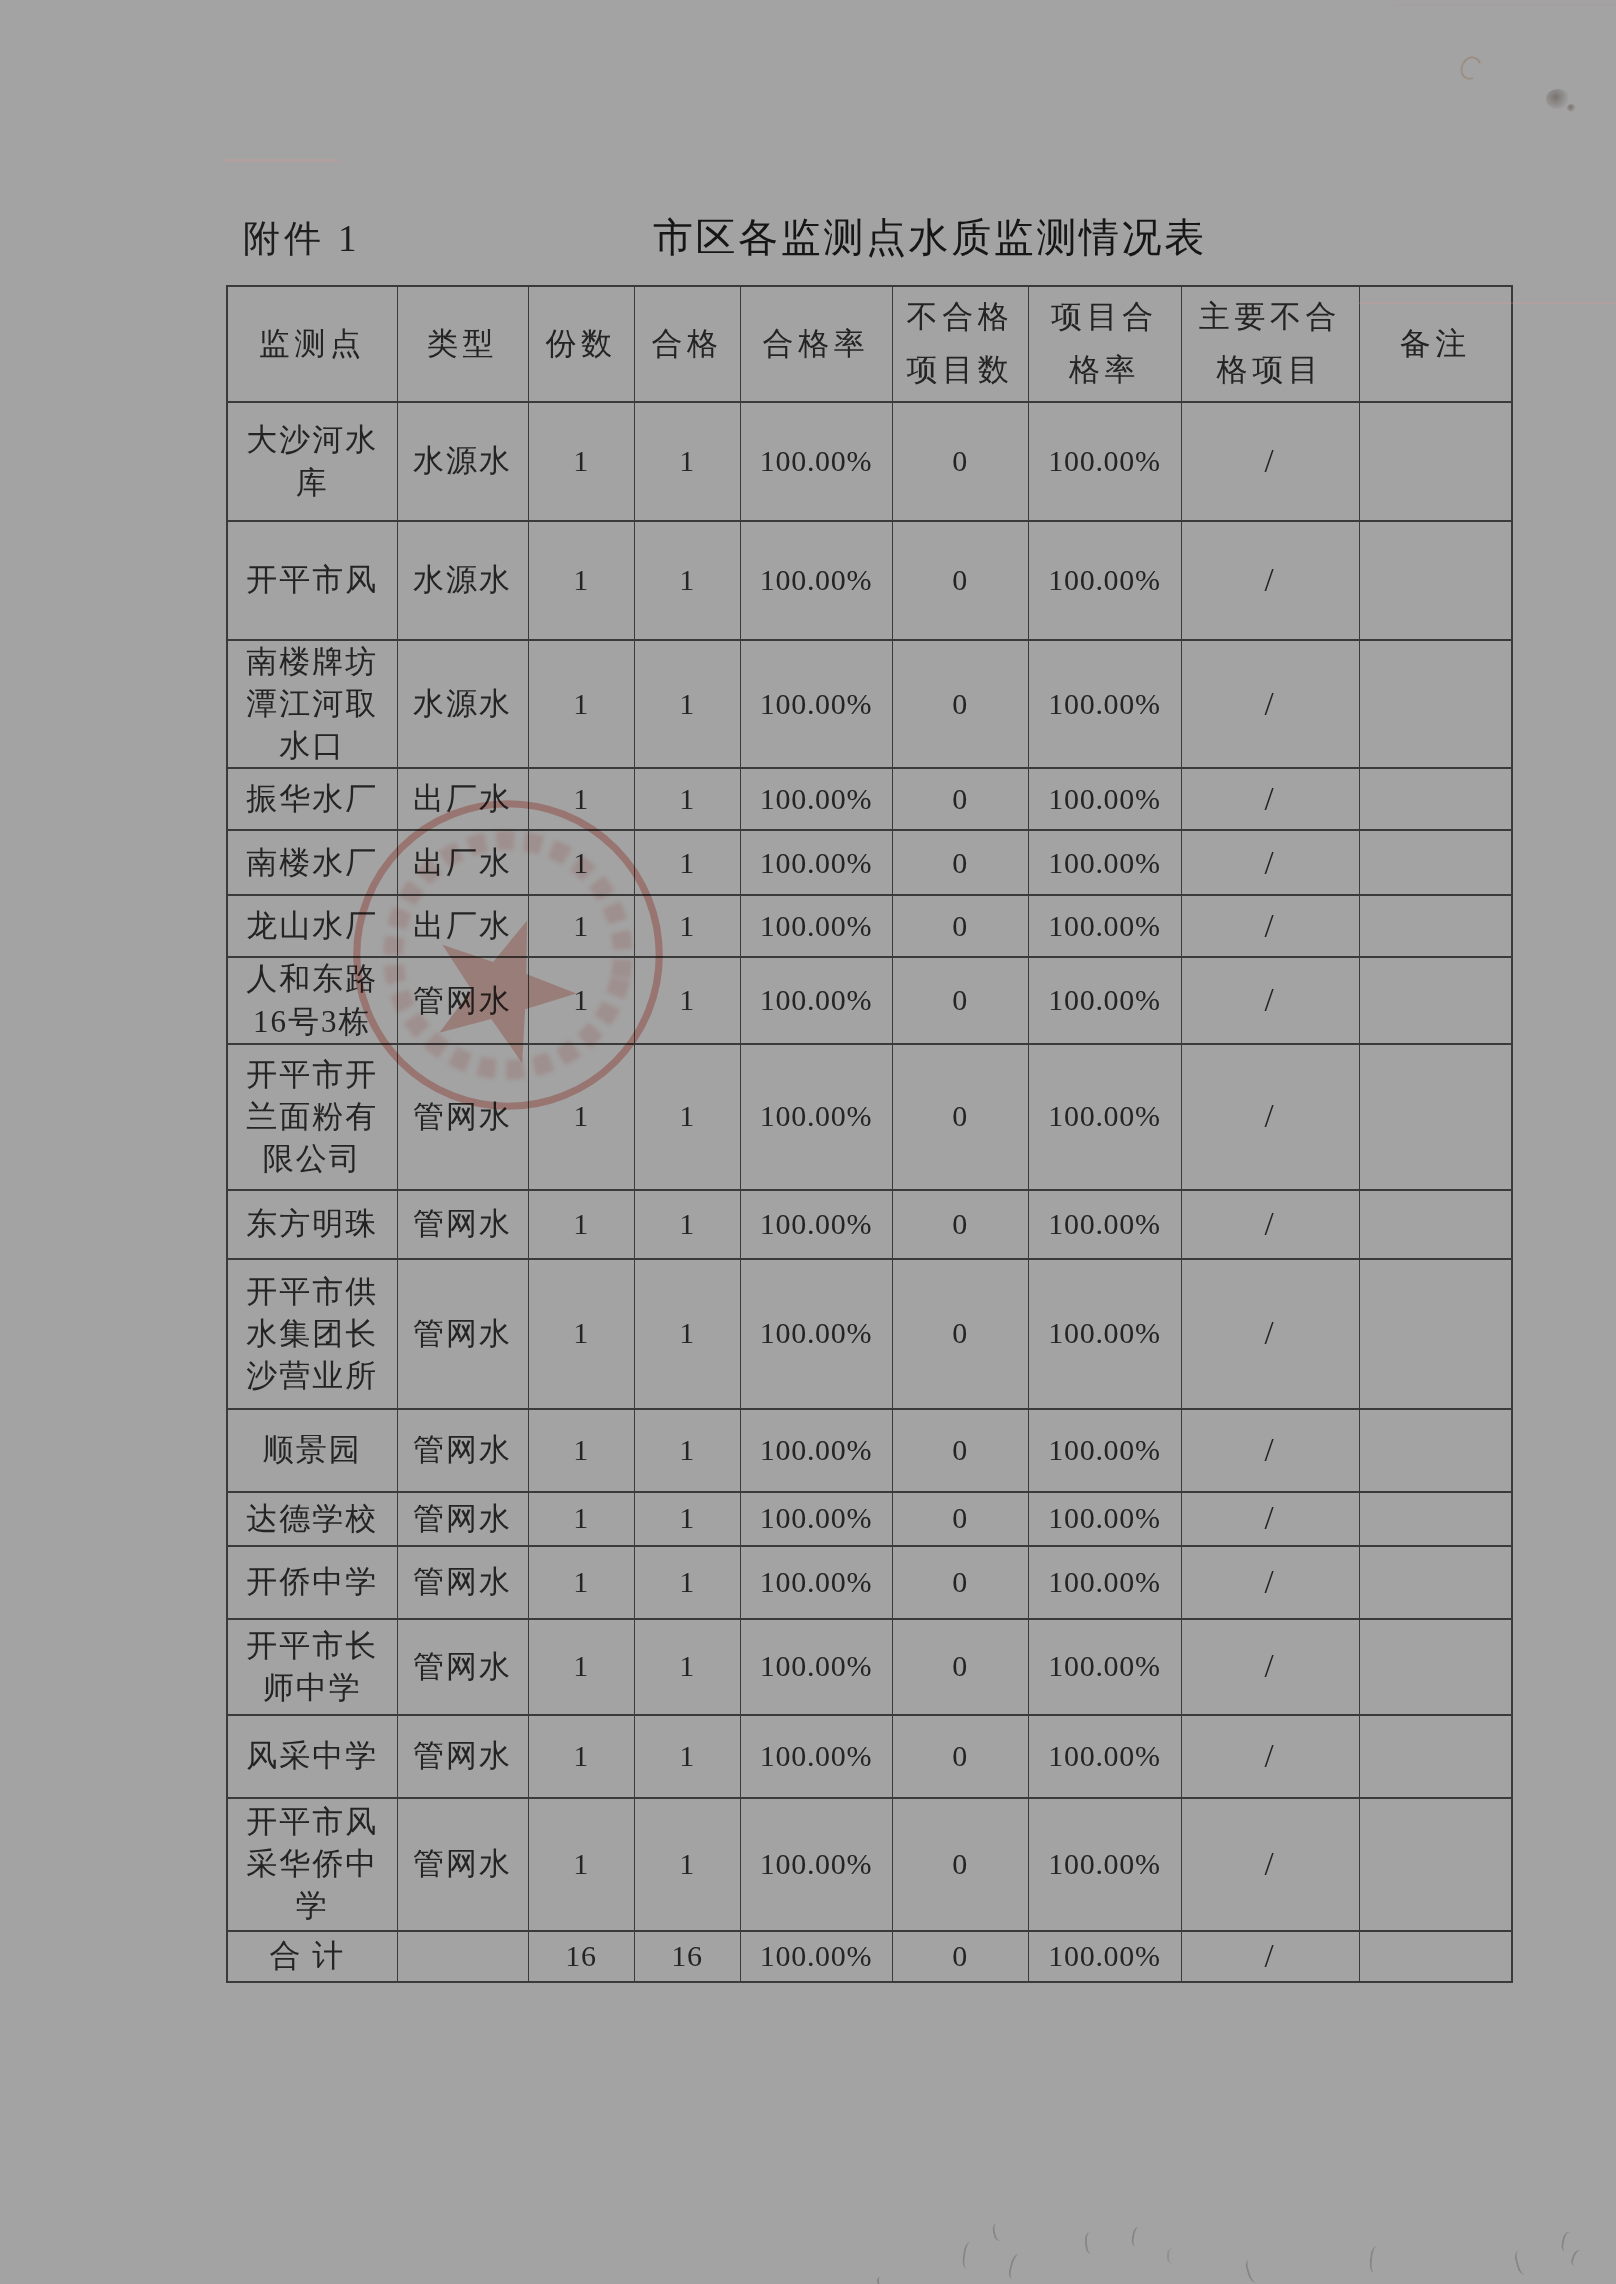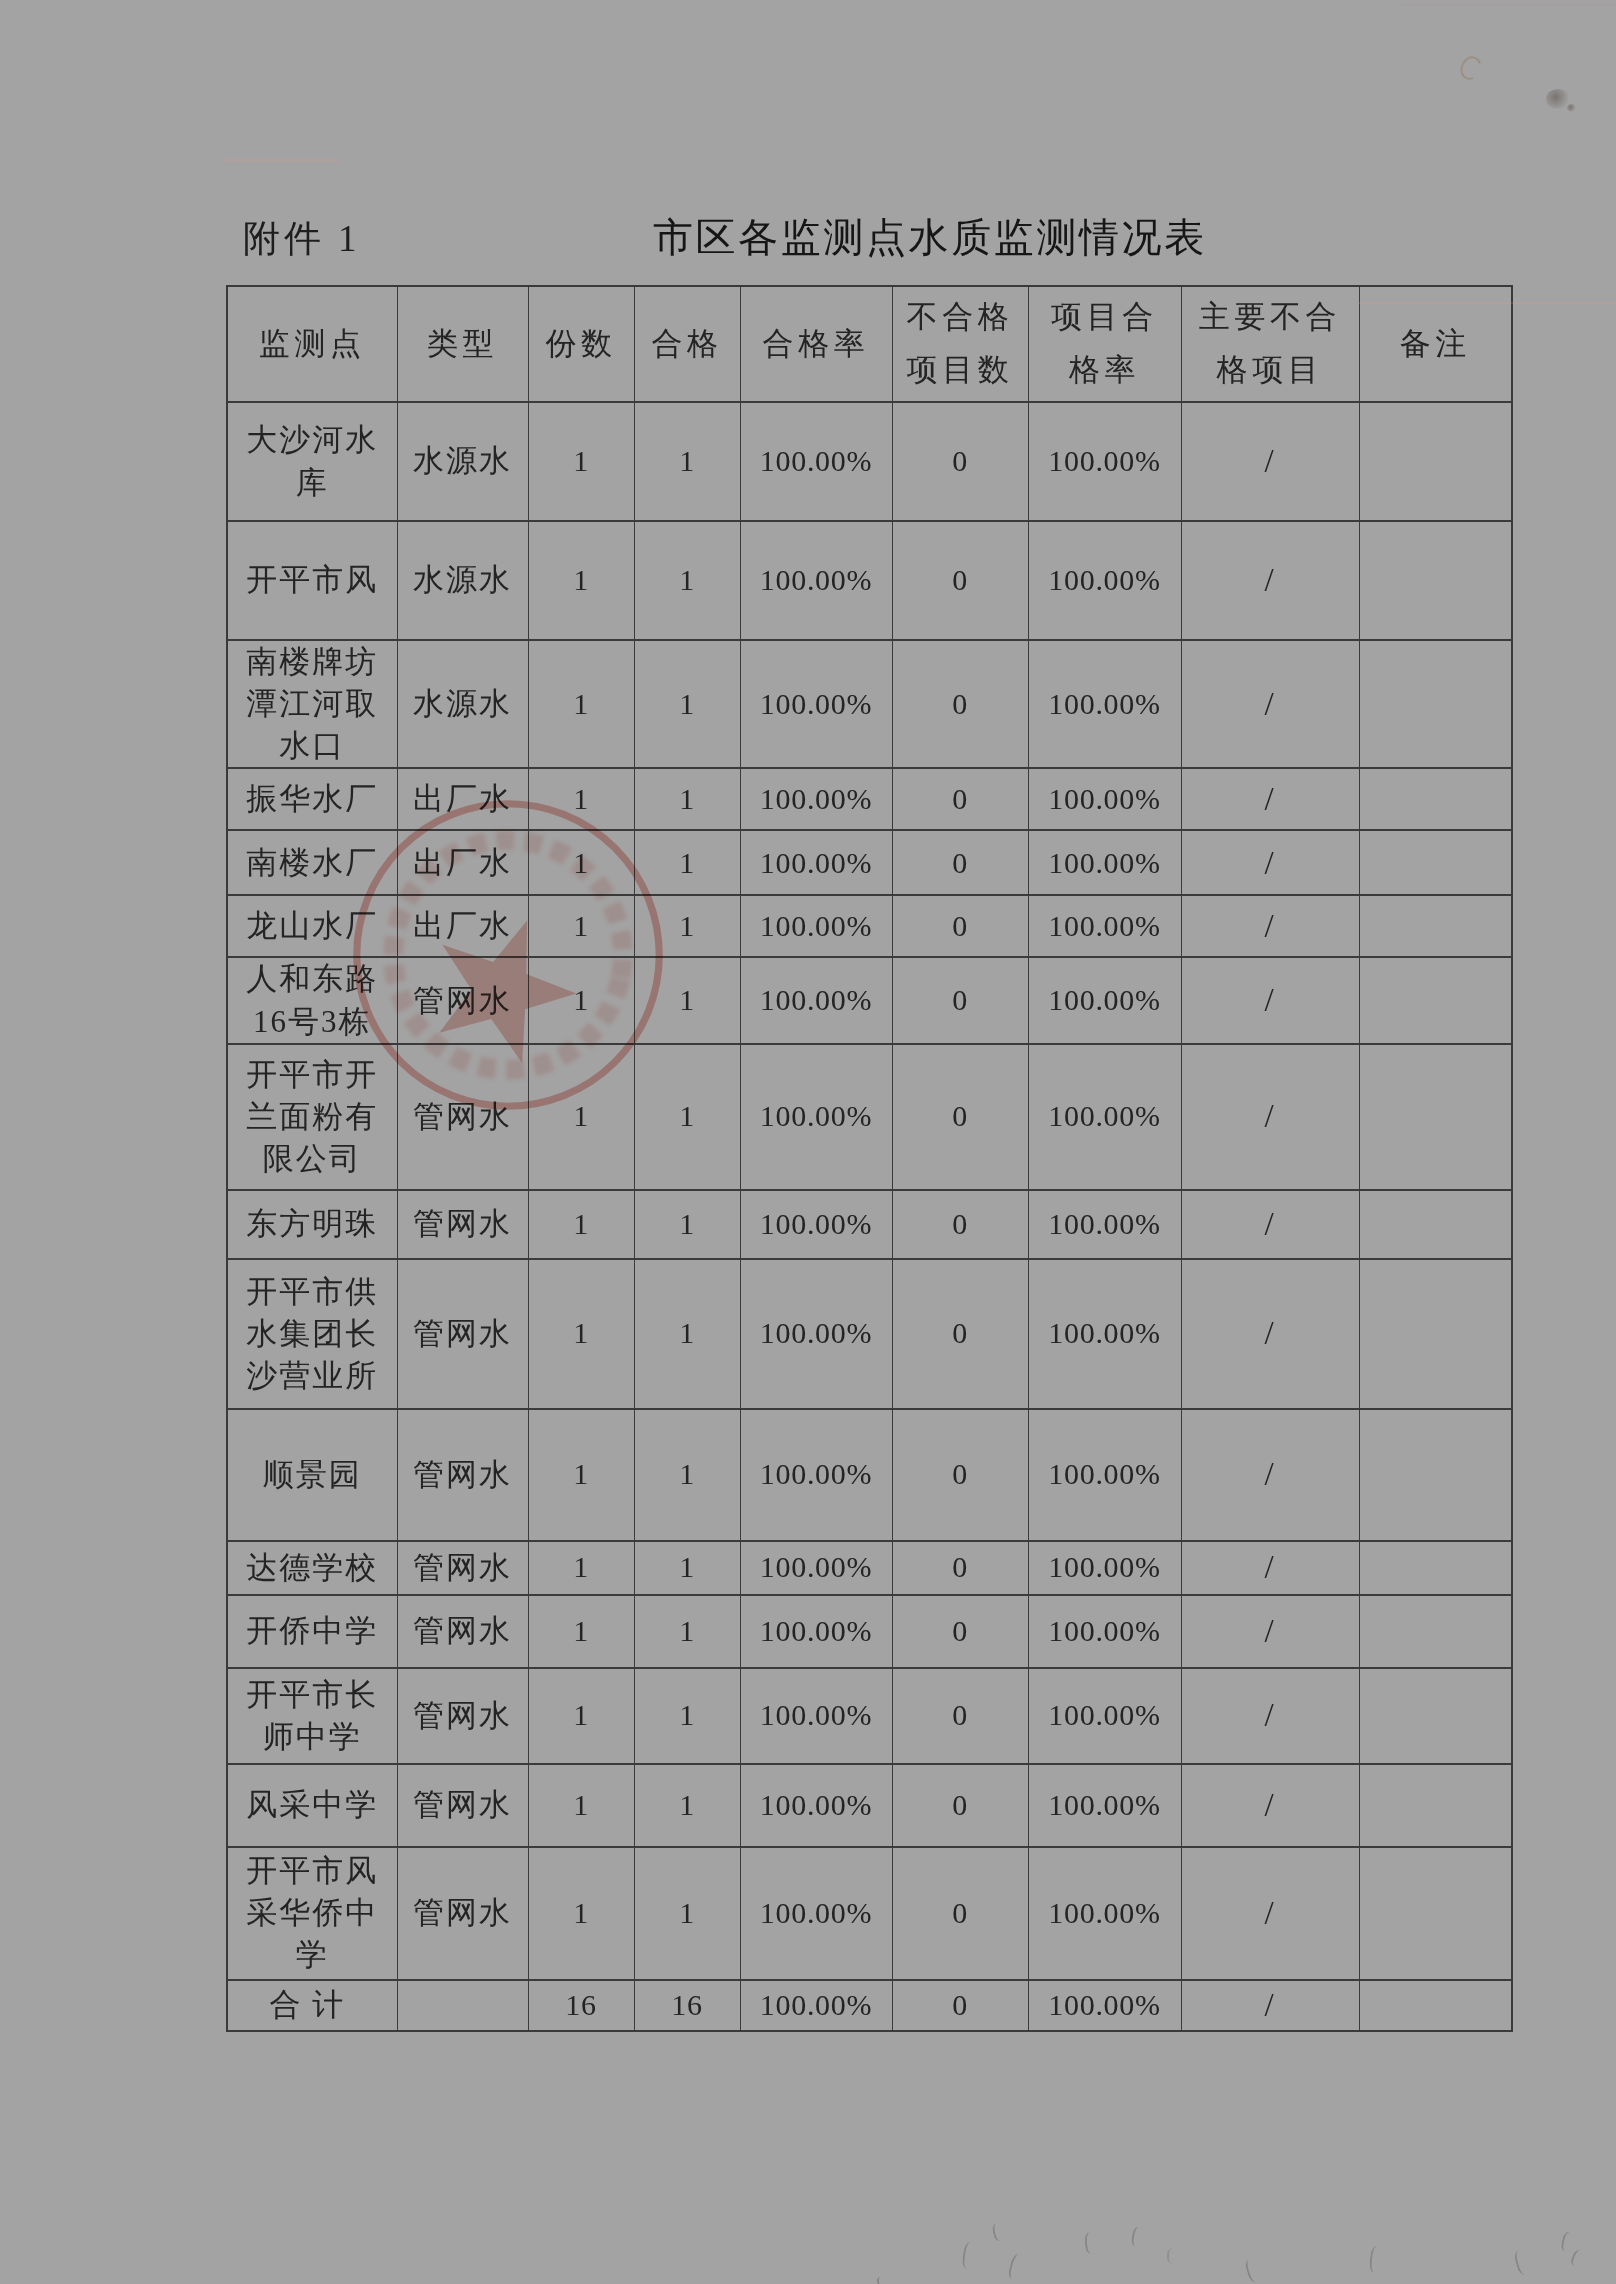--- a/index.html
+++ b/index.html
@@ -222,21 +222,21 @@
 沙营业所</td>
           <td class="">管网水</td>
           <td class="num">1</td>
           <td class="num">1</td>
           <td class="num">100.00%</td>
           <td class="num">0</td>
           <td class="num">100.00%</td>
           <td class="slash">/</td>
           <td class=""></td>
         </tr>
-        <tr style="height: 132px;">
+        <tr style="height: 83px;">
           <td class="site">顺景园</td>
           <td class="">管网水</td>
           <td class="num">1</td>
           <td class="num">1</td>
           <td class="num">100.00%</td>
           <td class="num">0</td>
           <td class="num">100.00%</td>
           <td class="slash">/</td>
           <td class=""></td>
         </tr>

